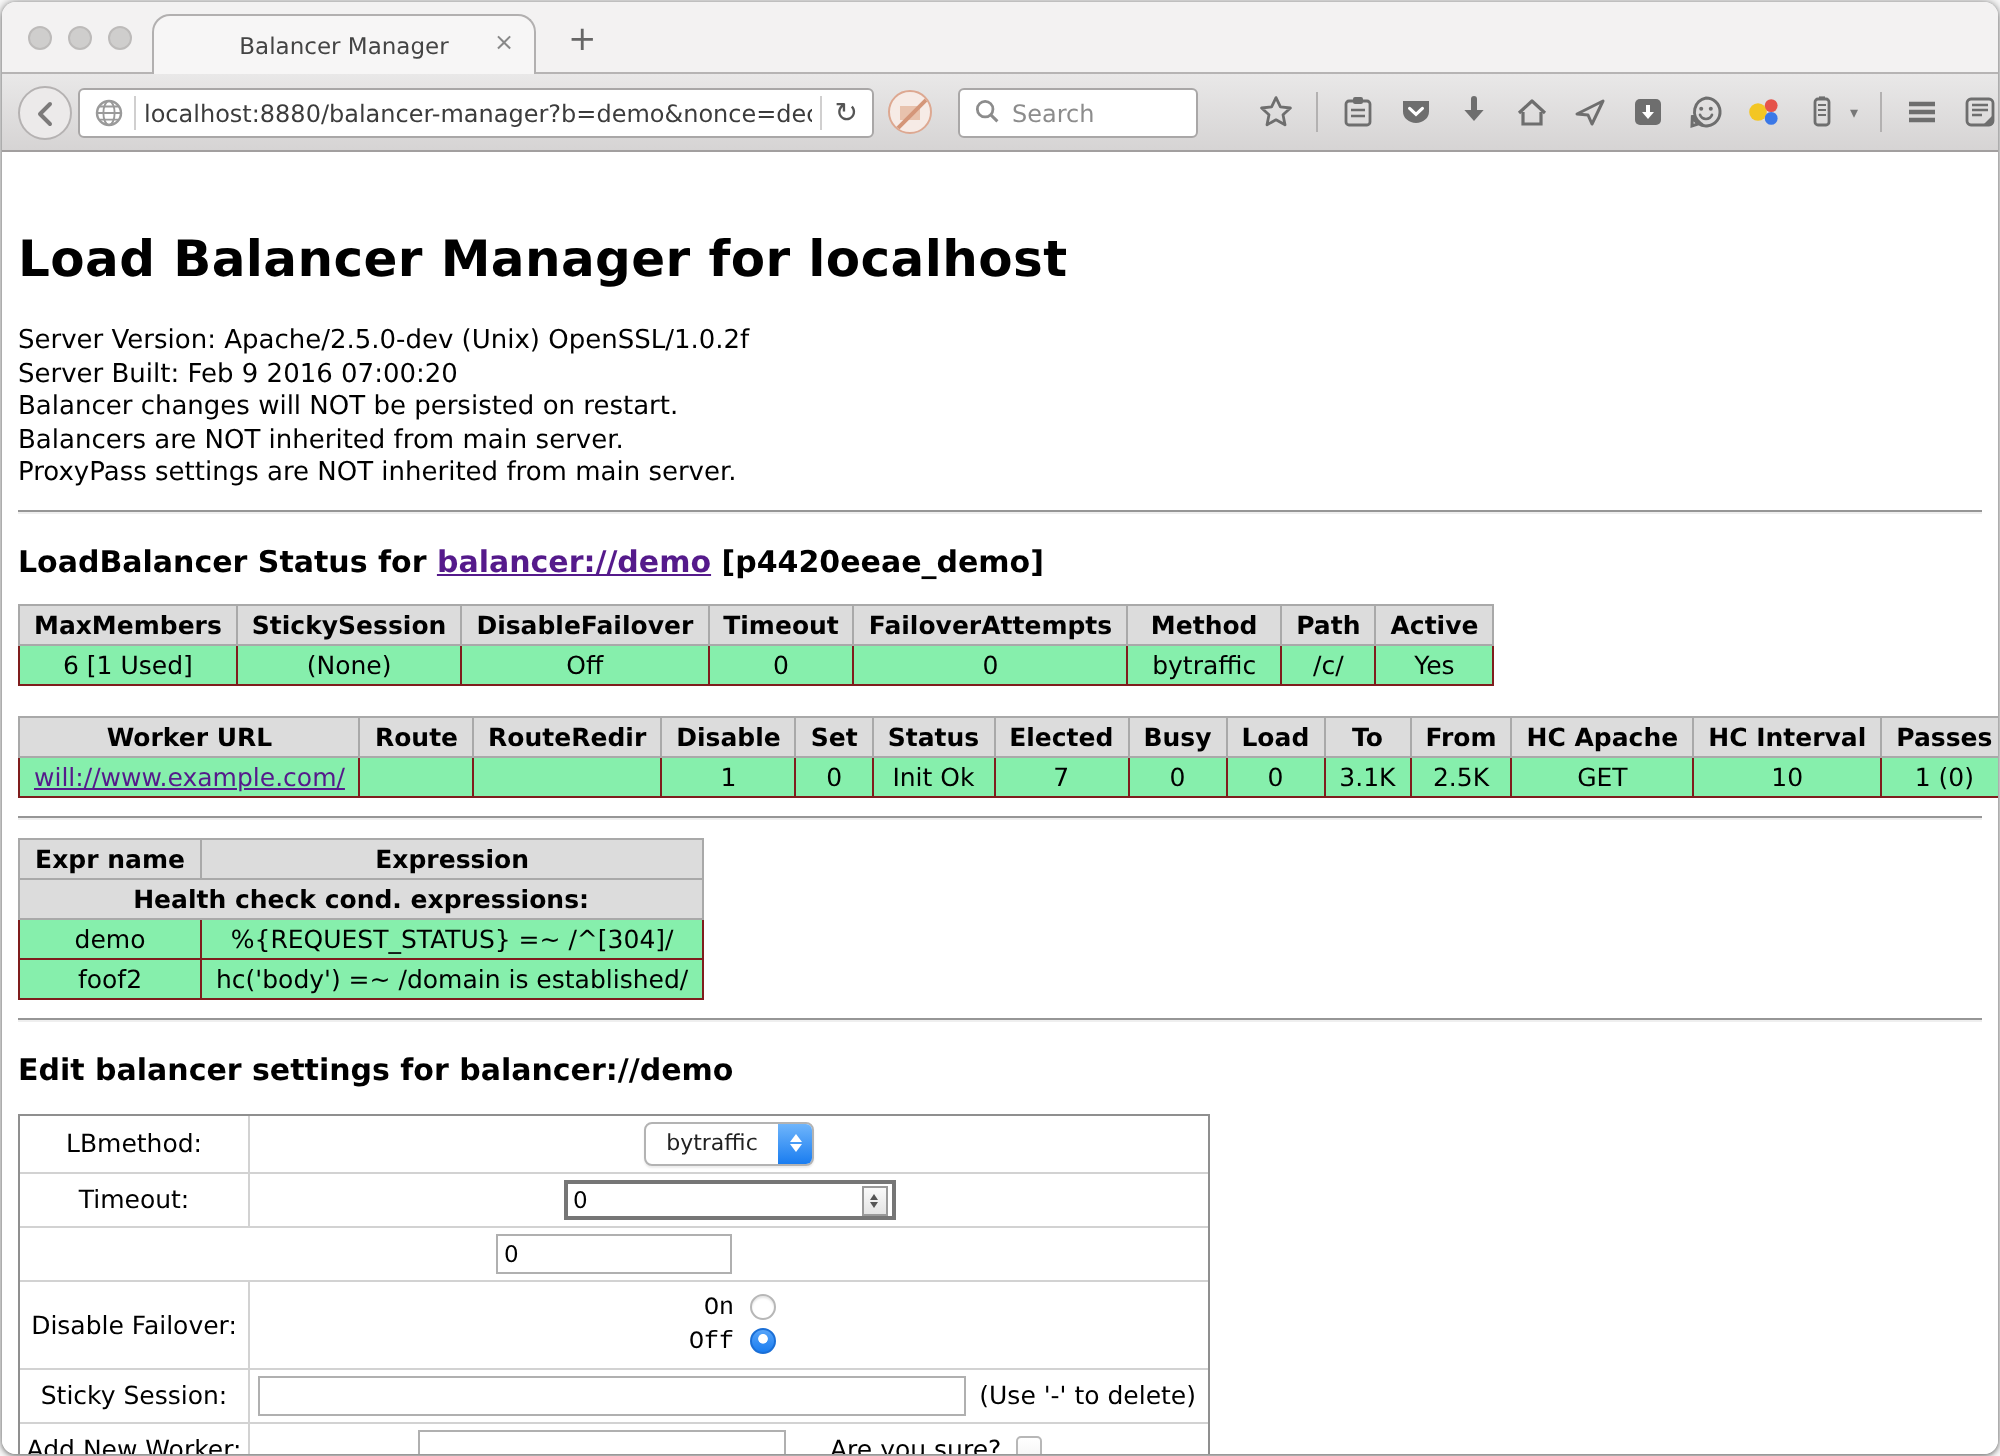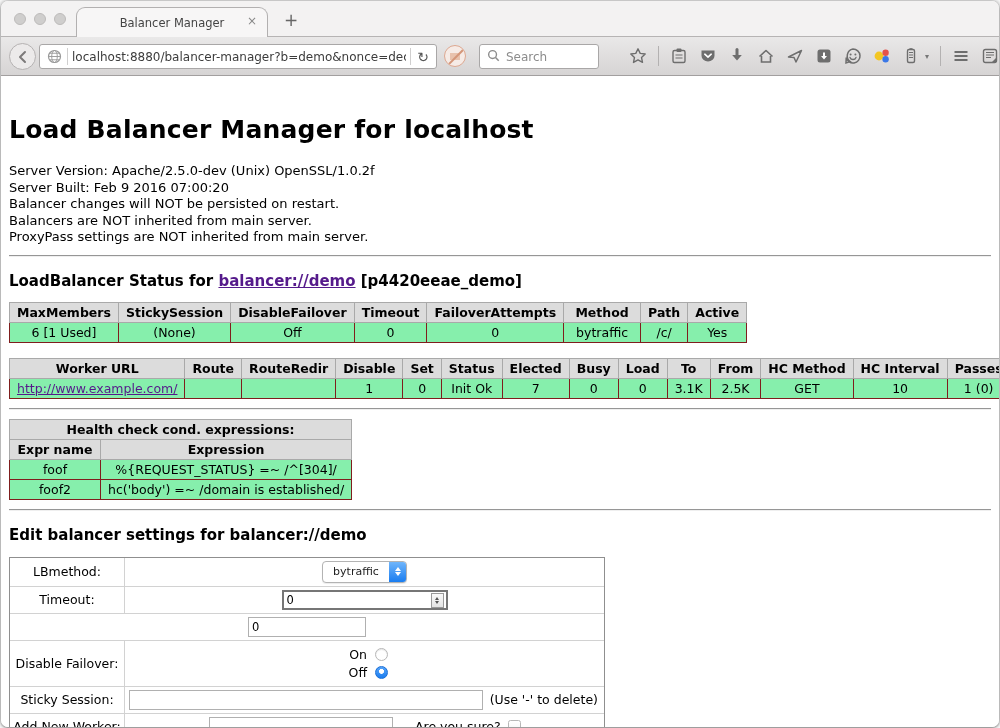--- a/index.html
+++ b/index.html
@@ -77,21 +77,21 @@
   .numwrap{position:relative;display:inline-block;}
   .numwrap input{width:156px;height:16px;border:2px solid #767676;font-size:11.5px;font-family:inherit;padding:0 3px;}
   .spinner{position:absolute;right:4px;top:3px;width:13px;height:15px;background:linear-gradient(#fafafa,#e4e4e4);
            border:1px solid #9a9a9a;box-sizing:border-box;display:flex;flex-direction:column;align-items:center;justify-content:center;}
   .spinner i{width:0;height:0;border-left:2.5px solid transparent;border-right:2.5px solid transparent;}
   .spinner .up{border-bottom:3px solid #555;margin-bottom:1px;}
   .spinner .dn{border-top:3px solid #555;}
   
   .radio-block{display:flex;flex-direction:column;gap:3px;padding:3px 0;}
   .radio-line{display:flex;align-items:center;justify-content:center;gap:8px;}
-  .radio-line .rlabel{width:26px;text-align:right;}
+  .radio-line .rlabel{width:26px;text-align:right;font-family:Liberation Mono, monospace;}
   .radio{width:13px;height:13px;border-radius:50%;box-sizing:border-box;}
   .radio.off{background:#fff;border:1px solid #b7b7b7;box-shadow:inset 0 1px 1px rgba(0,0,0,.1);}
   .radio.on{background:radial-gradient(circle at 50% 40%,#fff 0 2.2px,transparent 2.6px),
             linear-gradient(#57a4f9,var(--accent_blue,#1a7df0));border:1px solid #1b6fd6;}
   .checkbox{width:13px;height:13px;border:1px solid #b7b7b7;border-radius:2.5px;background:linear-gradient(#fff,#f3f3f3);box-sizing:border-box;}
   .sticky-hint{margin-left:auto;font-size:12.5px;white-space:nowrap;padding-right:2px;}
   .sure-label{margin-left:22px;}
 </style>
 </head>
 <body>
@@ -275,27 +275,27 @@
         <th style="width:38px">Route</th>
         <th style="width:74px">RouteRedir</th>
         <th style="width:42px">Disable</th>
         <th style="width:26px">Set</th>
         <th style="width:44px">Status</th>
         <th style="width:48px">Elected</th>
         <th style="width:32px">Busy</th>
         <th style="width:32px">Load</th>
         <th style="width:32px">To</th>
         <th style="width:38px">From</th>
-        <th style="width:72px">HC Method</th>
+        <th style="width:72px">HC Apache</th>
         <th style="width:76px">HC Interval</th>
         <th style="width:46px">Passes</th>
 
       </tr>
       <tr>
-        <td class="lcell"><a class="plink" href="#">http://www.example.com/</a></td>
+        <td class="lcell"><a class="plink" href="#">will://www.example.com/</a></td>
         <td></td>
         <td></td>
         <td>1</td>
         <td>0</td>
         <td>Init Ok</td>
         <td>7</td>
         <td>0</td>
         <td>0</td>
         <td>3.1K</td>
         <td>2.5K</td>
@@ -305,28 +305,28 @@
 
       </tr>
     </tbody>
       </table>
 
     <hr>
 
     <table class="grid">
       <tbody>
           <tr>
-        <th colspan="2">Health check cond. expressions:</th>
-      </tr>
-      <tr>
         <th style="width:76px">Expr name</th>
         <th style="width:226px">Expression</th>
       </tr>
       <tr>
-        <td>foof</td>
+        <th colspan="2">Health check cond. expressions:</th>
+      </tr>
+      <tr>
+        <td>demo</td>
         <td class="lcell">%{REQUEST_STATUS} =~ /^[304]/</td>
       </tr>
       <tr>
         <td>foof2</td>
         <td class="lcell">hc('body') =~ /domain is established/</td>
       </tr>
     </tbody>
       </table>
 
     <hr>

